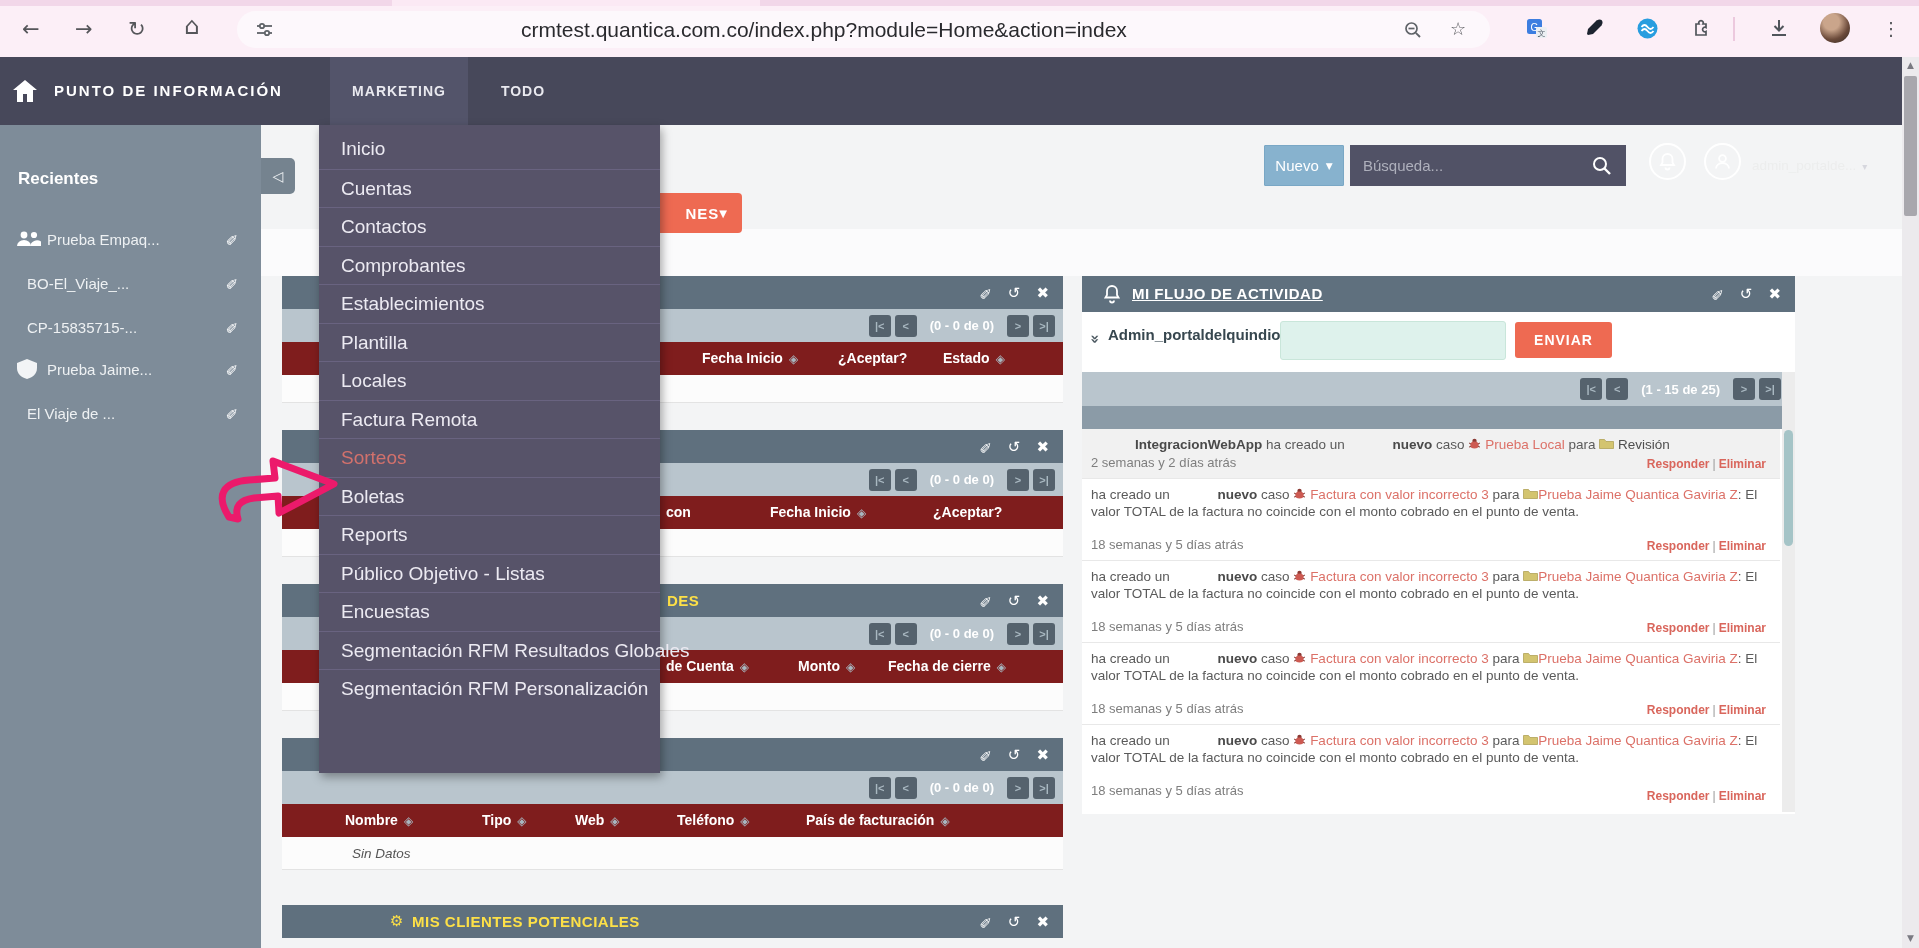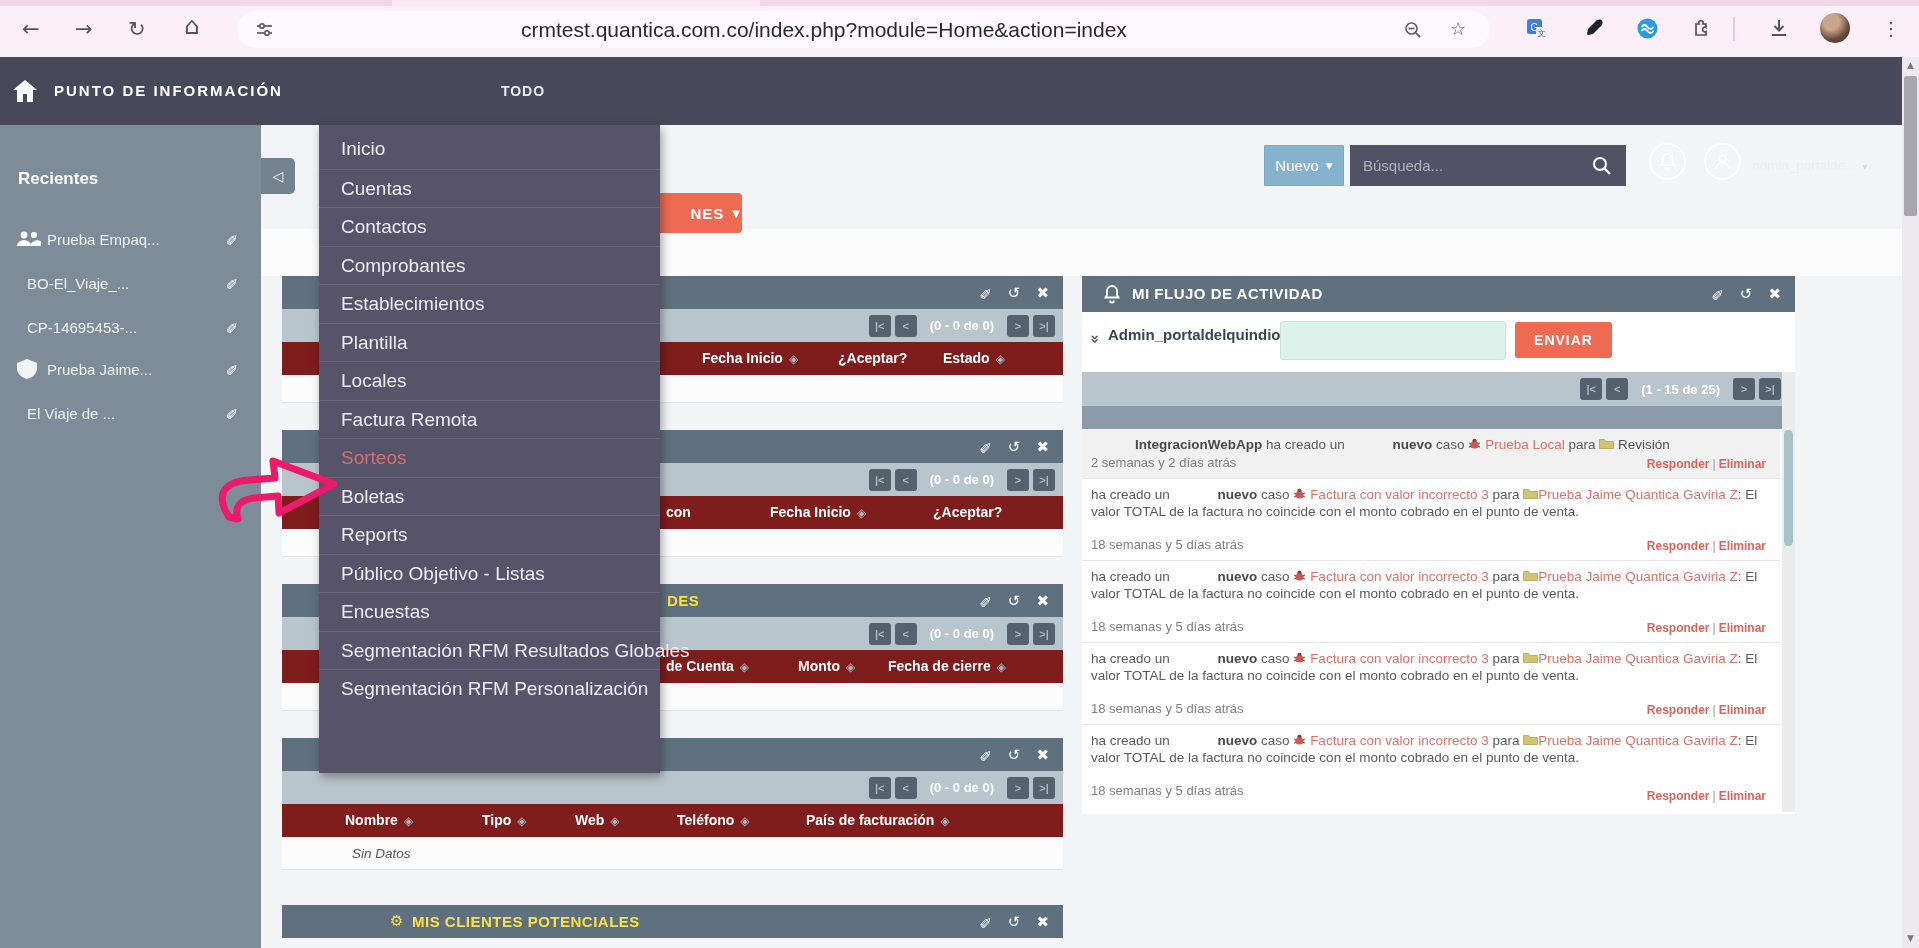--- a/index.html
+++ b/index.html
@@ -64,27 +64,27 @@
   .pagtext{color:#fff;font-size:13px;font-weight:bold;margin:0 9px;}
   .colrow{position:relative;height:33px;background:#7f1d1d;}
   .col{position:absolute;top:0;height:33px;line-height:33px;color:#fff;font-size:14px;font-weight:bold;white-space:nowrap;}
   .sorticon{color:#a7b7c0;font-size:12px;margin-left:6px;}
   .emptyrow{position:relative;background:#fcfcfc;border-bottom:1px solid #e3e3e3;}
   .sindatos{position:absolute;left:70px;top:0;height:33px;line-height:33px;font-size:13.5px;color:#555;font-style:italic;}
 
   
   .actions-btn{left:598px;top:193px;width:144px;height:40px;background:#ee6a52;border-radius:4px;color:#fff;
                font-size:15px;font-weight:bold;letter-spacing:1px;display:flex;align-items:center;justify-content:flex-end;
-               padding-right:1px;gap:8px;z-index:10;}
+               padding-right:14px;z-index:10;}
   .whiteband{left:261px;top:229px;width:1641px;height:47px;background:#fbfbfc;z-index:1;}
 
   
   .activity{left:1082px;top:276px;width:713px;height:538px;background:#fff;z-index:10;}
   .act-hdr{position:relative;height:36px;background:#5f707e;}
-  .act-title{position:absolute;left:50px;top:0;height:36px;line-height:36px;color:#fff;font-size:15px;font-weight:bold;letter-spacing:.5px;}
+  .act-title{position:absolute;left:50px;top:0;height:36px;line-height:36px;color:#fff;font-size:15px;font-weight:bold;letter-spacing:.5px;text-decoration:underline;}
   .act-user-row{position:absolute;left:0;top:36px;width:713px;height:60px;}
   .chevrons-down{position:absolute;left:8px;top:18px;display:inline-block;transform:rotate(90deg);color:#4e5b63;font-weight:bold;font-size:15px;}
   .act-user{position:absolute;left:26px;top:14px;font-size:15px;font-weight:bold;color:#37474f;}
   .act-input{position:absolute;left:198px;top:9px;width:226px;height:39px;background:#def2ec;border:1px solid #c9e6da;border-radius:3px;outline:none;padding:0 8px;font-size:14px;}
   .enviar{position:absolute;left:433px;top:10px;width:97px;height:36px;background:#ee6a52;border-radius:3px;color:#fff;
           font-size:14px;font-weight:bold;letter-spacing:1px;display:flex;align-items:center;justify-content:center;}
   .strip1{position:absolute;left:0;top:96px;width:713px;height:34px;background:#b9c5cd;}
   .strip2{position:absolute;left:0;top:130px;width:713px;height:23px;background:#8b9ba7;}
   .entries{position:absolute;left:0;top:153px;width:698px;}
   .entry{position:relative;width:698px;background:#fff;border-top:1px solid #e8e8e8;}
@@ -184,20 +184,21 @@
     <span class="abs bicon glyph" style="left:1882px;font-size:18px;">⋮</span>
   </div>
 
   <div class="abs navbar">
     <span class="abs" style="left:13px;top:23px;">
       <svg width="24" height="22" viewBox="0 0 24 22">
           <path d="M12 0 L24 10 H20 V22 H14 V14 H10 V22 H4 V10 H0 Z" fill="#fff"></path>
         </svg>
     </span>
     <div class="abs brand">PUNTO DE INFORMACIÓN</div>
+    <div class="abs navtab active" style="left:330px;width:138px;">MARKETING</div>
     <div class="abs navtab" style="left:478px;width:90px;">TODO</div>
 
     <div class="abs nuevo">
       <span>Nuevo</span>
       <span class="glyph" style="font-size:9px;">▼</span>
     </div>
     <input class="abs navsearch" placeholder="Búsqueda..." style="">
     <span class="abs" style="left:1592px;top:99px;">
       <svg width="20" height="20" viewBox="0 0 20 20">
           <circle cx="8" cy="8" r="6" stroke="#fff" stroke-width="2" fill="none"></circle>
@@ -239,21 +240,21 @@
           </svg>
       </span>
       <span class="lab">Prueba Empaq...</span>
       <span class="pencil glyph">✎</span>
     </div>
     <div class="abs sitem" style="top:141px;">
       <span class="lab noico">BO-El_Viaje_...</span>
       <span class="pencil glyph">✎</span>
     </div>
     <div class="abs sitem" style="top:185px;">
-      <span class="lab noico">CP-14695453-...</span>
+      <span class="lab noico">CP-15835715-...</span>
       <span class="pencil glyph">✎</span>
     </div>
     <div class="abs sitem" style="top:227px;">
       <span class="sideico">
         <svg width="20" height="20" viewBox="0 0 20 20" fill="#f2f4f6">
             <path d="M10 0 L20 4 V9 C20 15 15.5 18.5 10 20 C4.5 18.5 0 15 0 9 V4 Z"></path>
           </svg>
       </span>
       <span class="lab">Prueba Jaime...</span>
       <span class="pencil glyph">✎</span>

